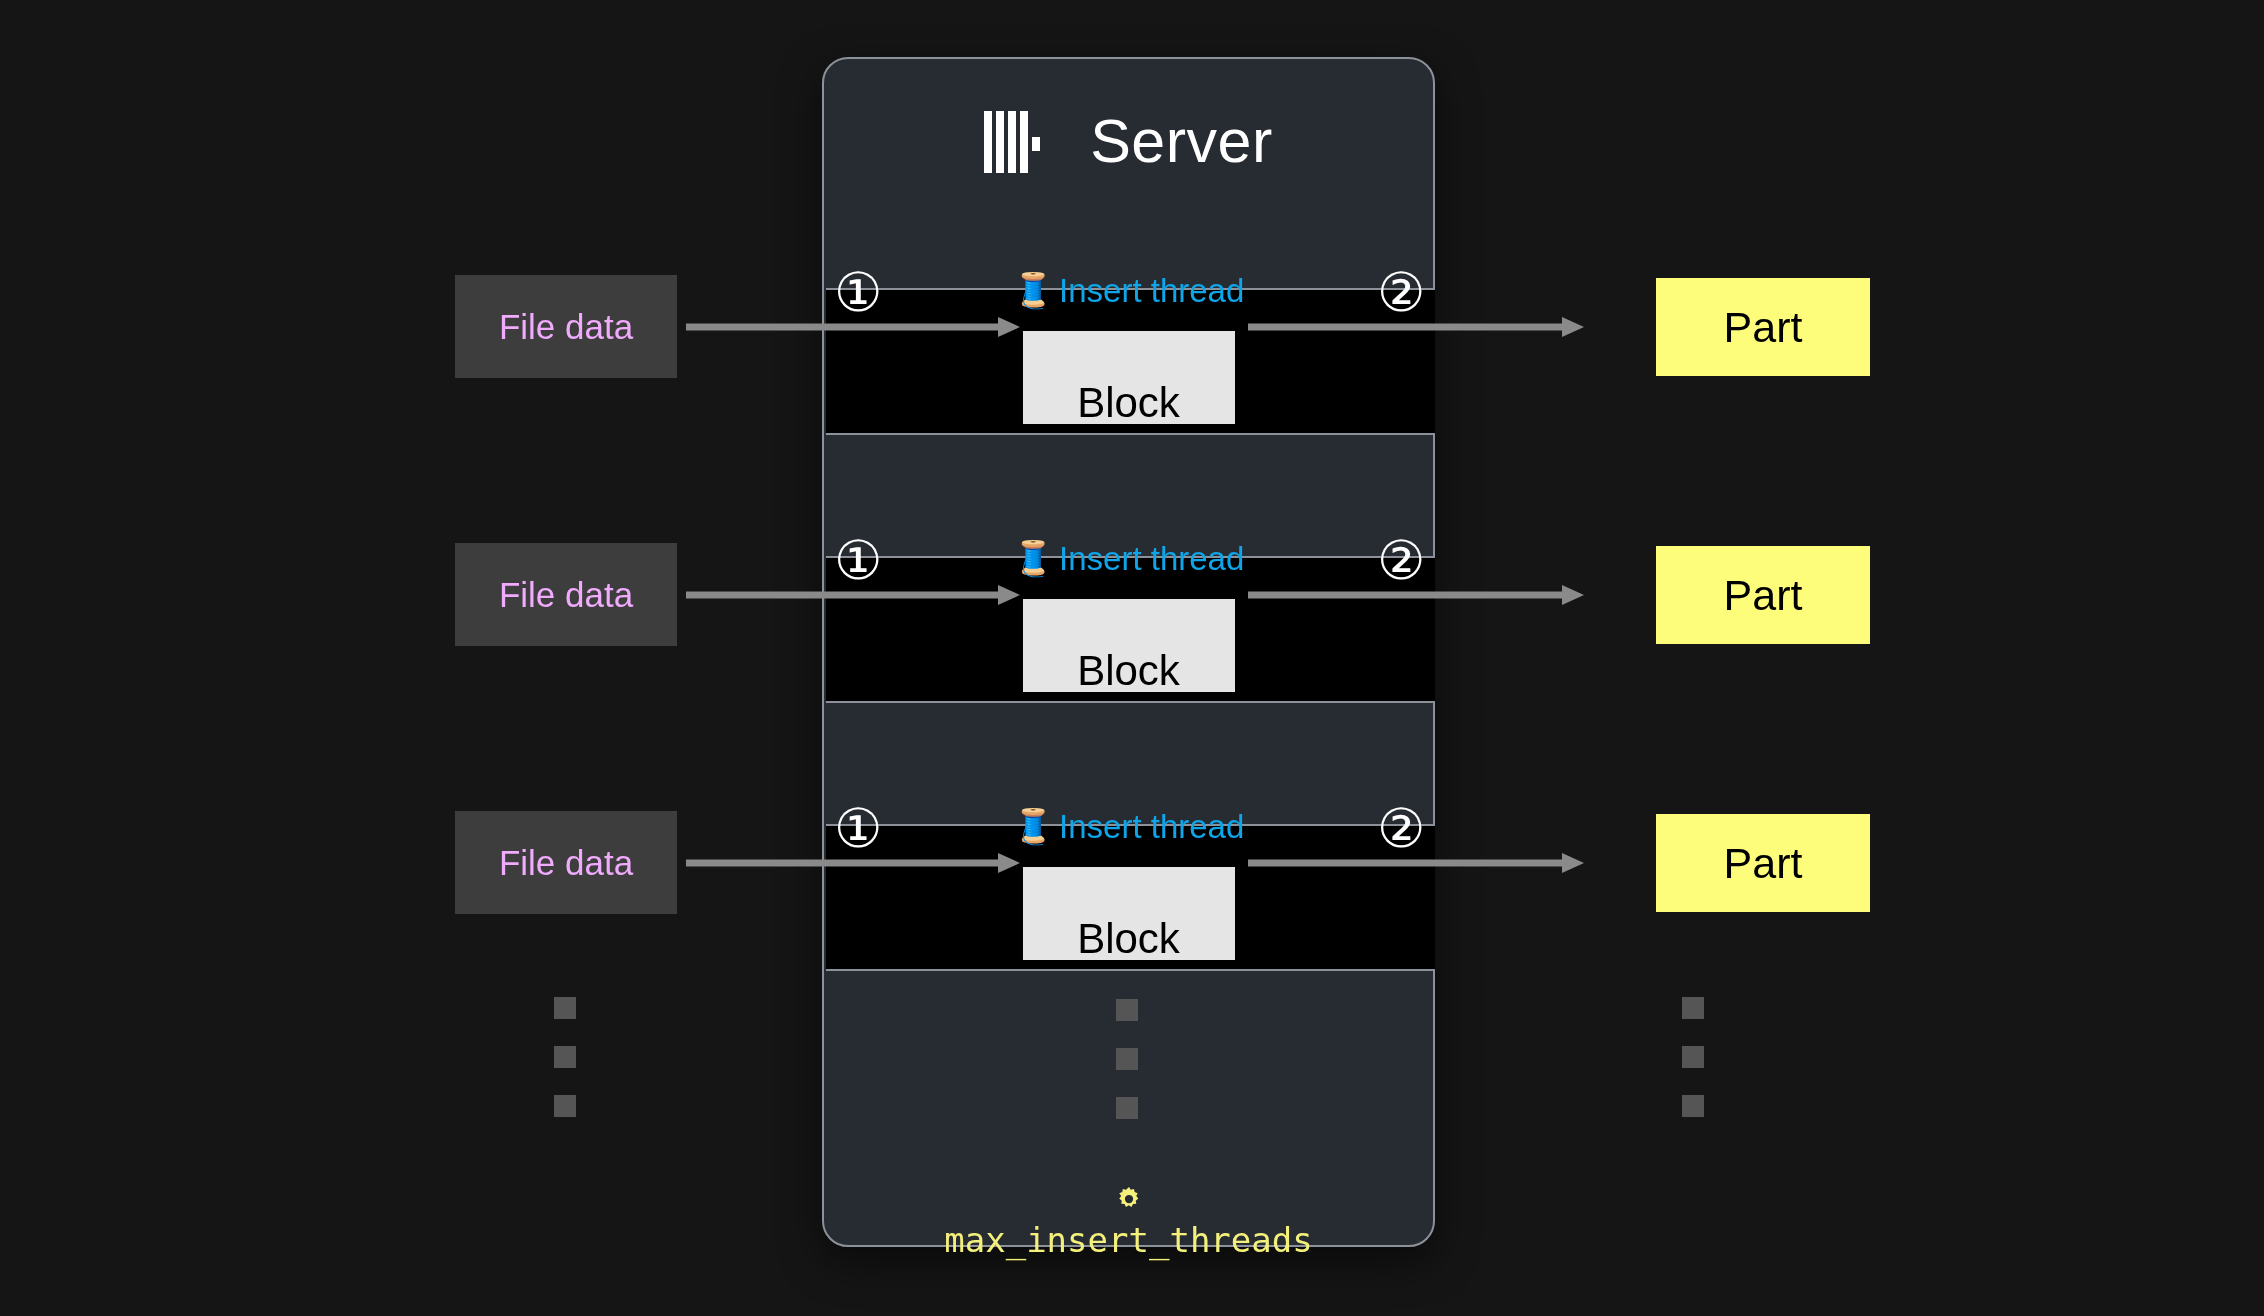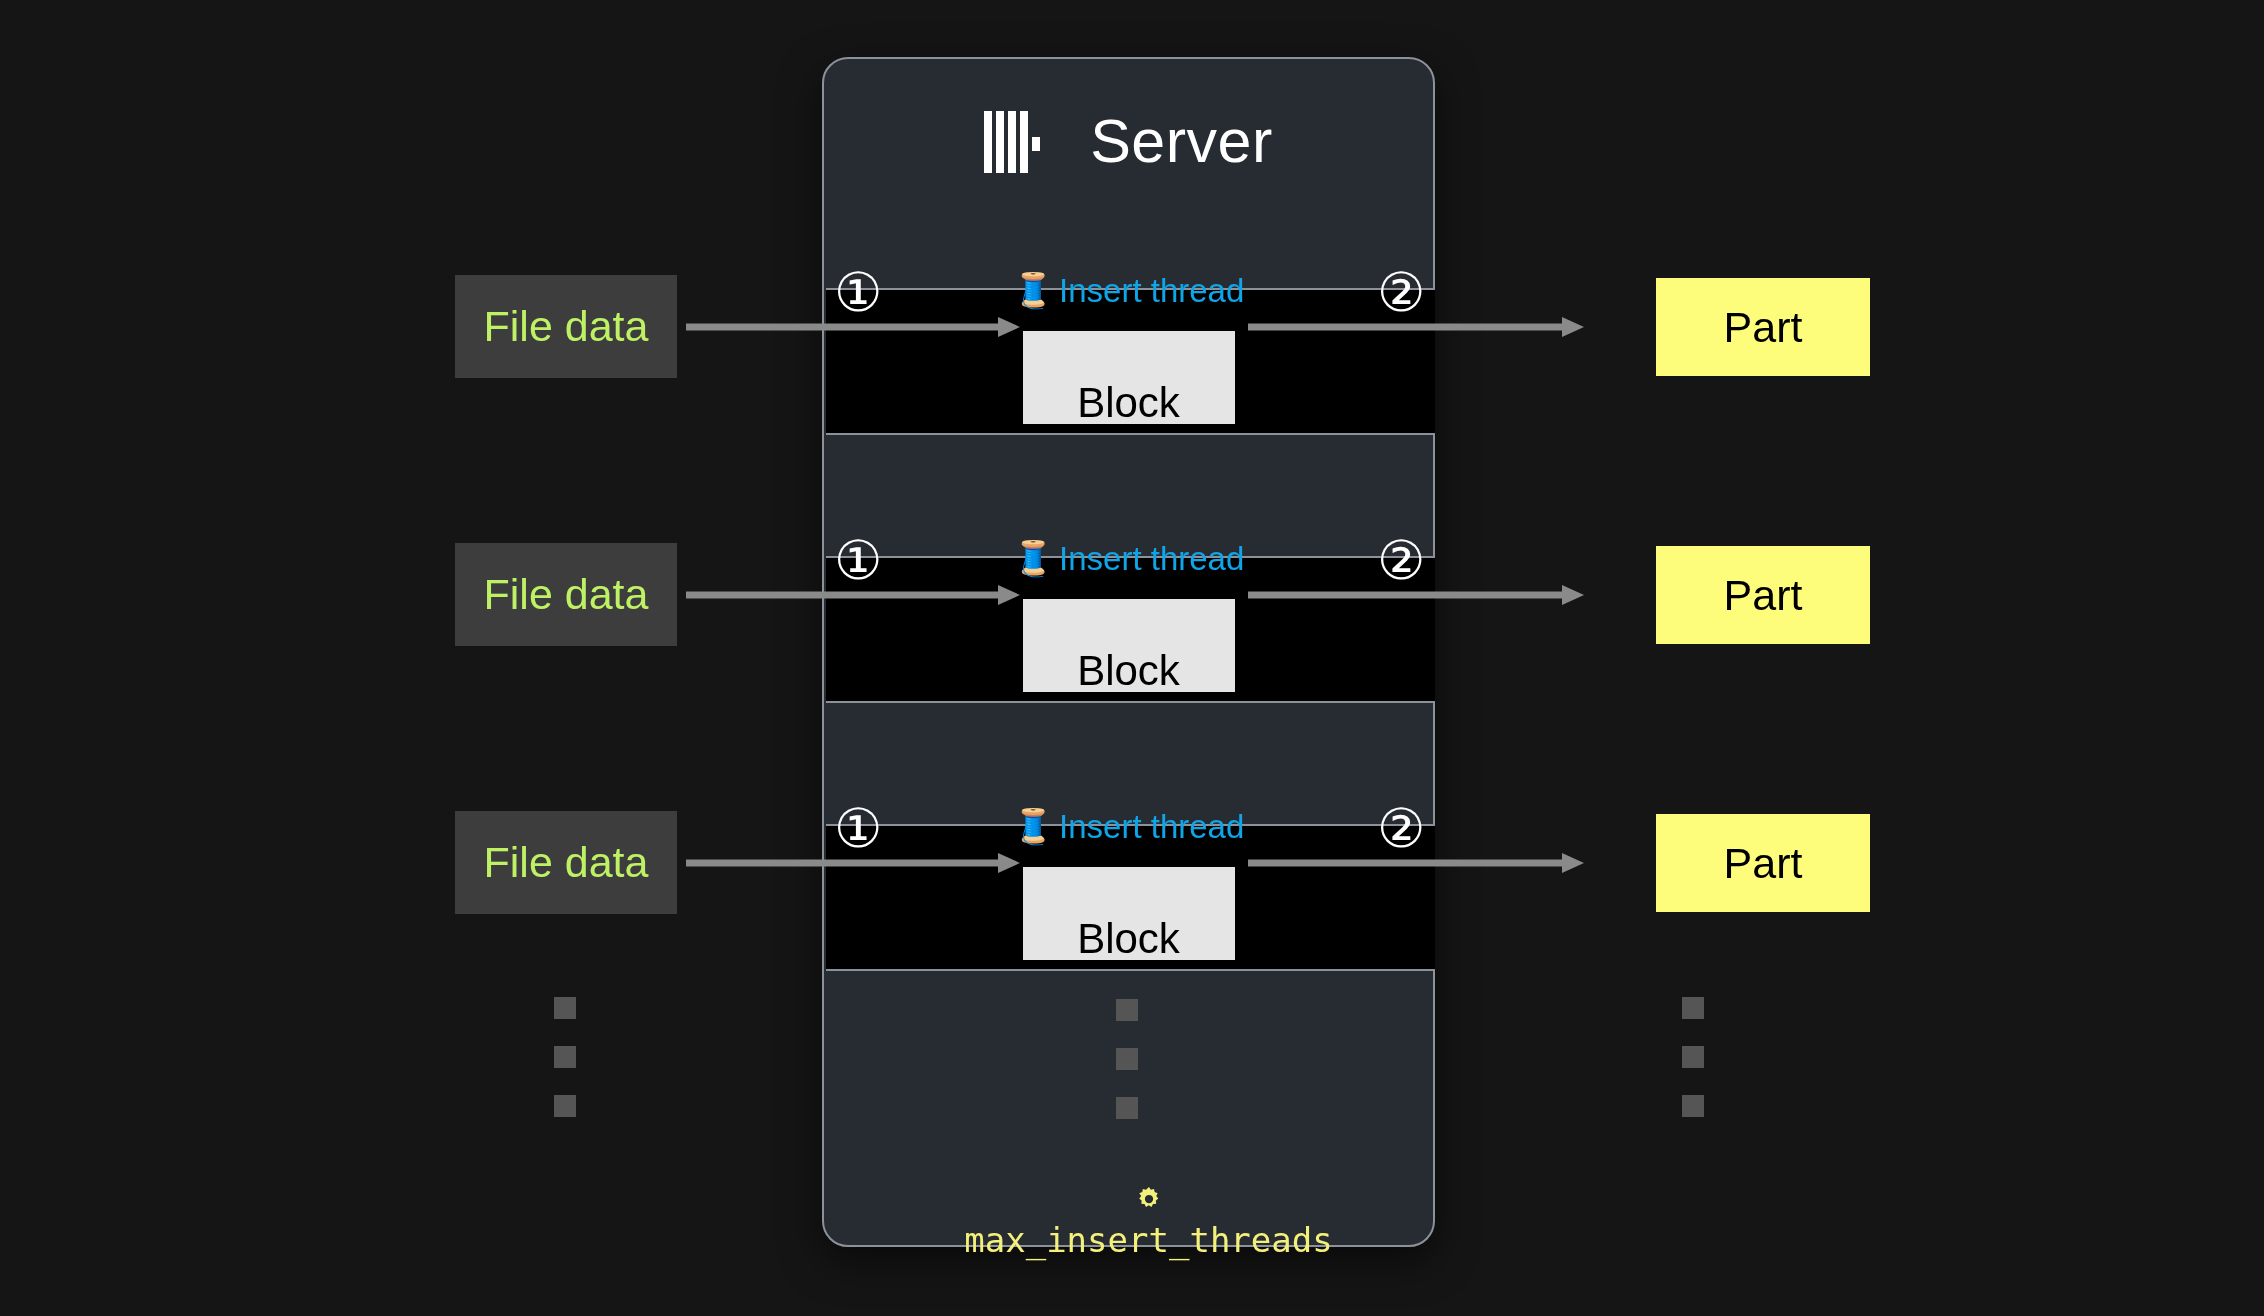--- a/index.html
+++ b/index.html
@@ -149,22 +149,22 @@
     height: 103px;
     background: #3d3d3d;
     display: flex;
     align-items: center;
     justify-content: center;
   }
   .file-box.r1 { top: 275px; }
   .file-box.r2 { top: 543px; }
   .file-box.r3 { top: 811px; }
   .file-label {
-    color: #bef264;
-    font-size: 43px;
+    color: #f0abfc;
+    font-size: 35px;
     line-height: 1;
   }
 
   .part-box {
     position: absolute;
     left: 1656px;
     width: 214px;
     height: 98px;
     background: #fdfd7b;
     display: flex;
@@ -212,21 +212,20 @@
   
   .setting-wrap {
     position: absolute;
     left: 0;
     top: 1126px;
     width: 100%;
     display: flex;
     flex-direction: column;
     align-items: center;
     gap: 8px;
-    padding-left: 20px;
   }
   .gear-icon { display: block; width: 30px; height: 30px; }
   .setting-name {
     color: #f4f07c;
     font-family: "DejaVu Sans Mono", "Liberation Mono", monospace;
     font-size: 34px;
     line-height: 1;
     letter-spacing: 0px;
   }
 </style>

